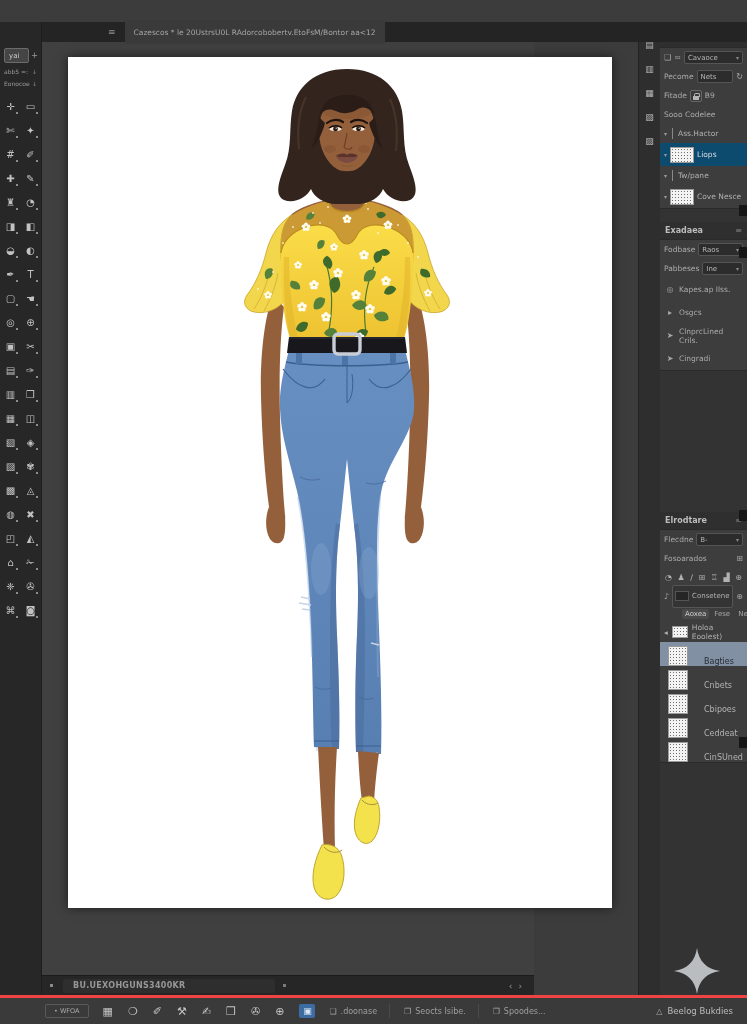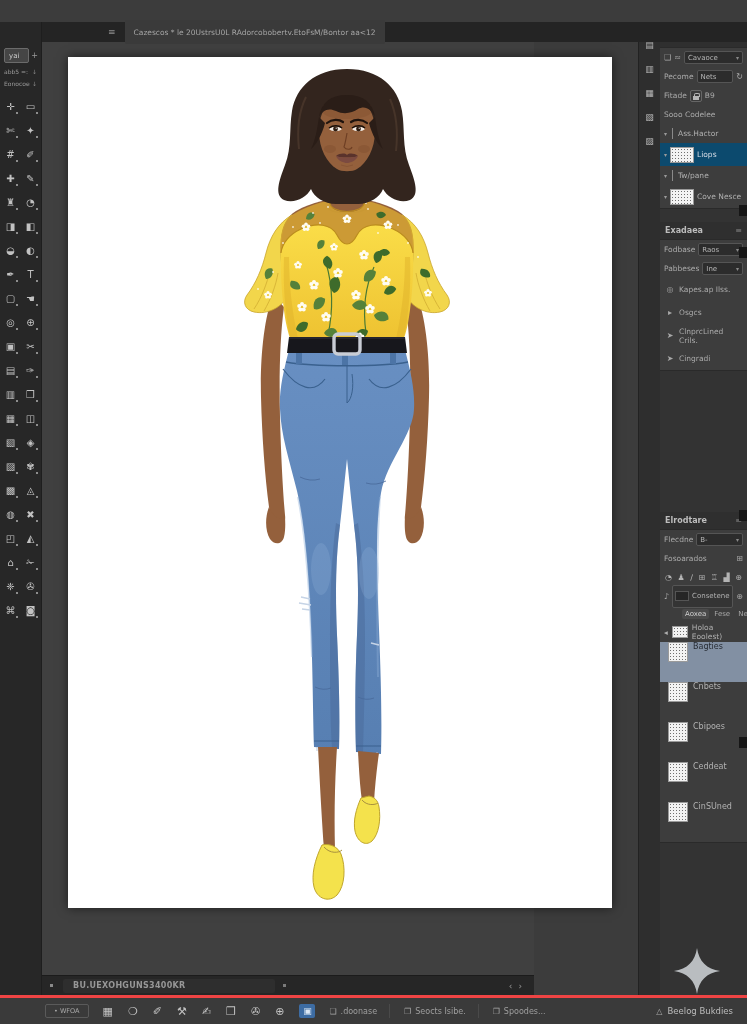--- a/index.html
+++ b/index.html
@@ -89,21 +89,21 @@
     font-size:8px; color:#b3b3b3; }
   .fx-row { display:flex; align-items:center; gap:3px; padding:0 4px; height:20px; }
   .fx-box { flex:1; height:23px; border:1px solid #555; border-radius:2px; background:#343434;
     display:flex; align-items:center; gap:3px; padding:0 2px; font-size:7px; color:#b0b0b0; overflow:hidden;}
   .fx-thumb { width:14px; height:10px; background:#262626; border:1px solid #555; flex:none;}
   .tabs-row { display:flex; align-items:center; gap:2px; padding:0 22px; height:16px; }
   .seg { font-size:7px; color:#a5a5a5; padding:1px 3px; border-radius:2px; white-space:nowrap;}
   .seg.active { background:#4a4a4a; color:#cfcfcf; }
   .group-row { display:flex; align-items:center; gap:4px; padding:0 4px; height:20px; font-size:7.5px; color:#b0b0b0;}
   .gthumb { width:16px; height:12px; flex:none;}
-  .c-layer { display:flex; align-items:flex-start; gap:5px; padding:0 4px 0 8px; height:40px; font-size:8px; color:#b3b3b3;}
+  .c-layer { display:flex; align-items:flex-end; gap:16px; padding:0 4px 0 8px; height:24px; font-size:8px; color:#b3b3b3;}
   .c-layer .cthumb { width:20px; height:20px; flex:none; }
   .c-layer.selected { background:#8290a3; color:#272c34; }
   .grip { position:absolute; right:0; width:8px; height:11px; background:#161616; z-index:25;}
   .sparkle { position:absolute; left:672px; top:946px; width:50px; height:50px; z-index:5;}
   
   .bottombar { position:absolute; left:0; right:0; bottom:0; height:29px; background:#3a3a3a;
     border-top:3px solid #ef4444; display:flex; align-items:center; padding-left:45px; z-index:40;}
   .bb-btn { border:1px solid #5a5a5a; border-radius:2px; padding:2px 8px; font-size:6.5px; color:#a9a9a9;
     white-space:nowrap; }
   .bb-icons { display:flex; align-items:center; gap:15px; margin-left:14px; }

